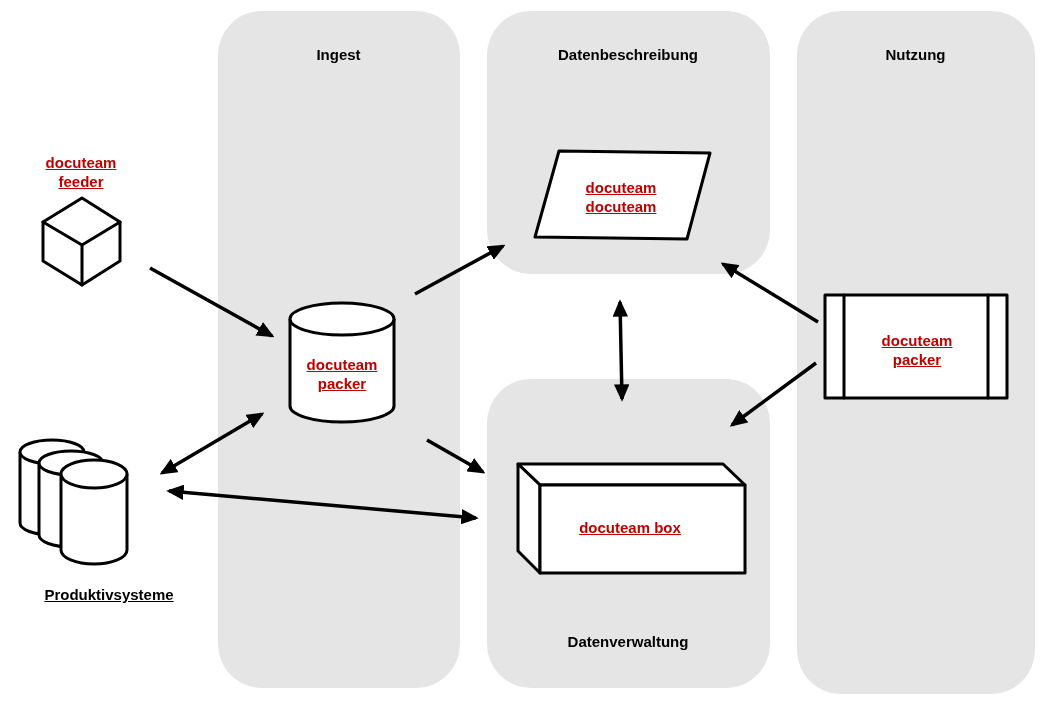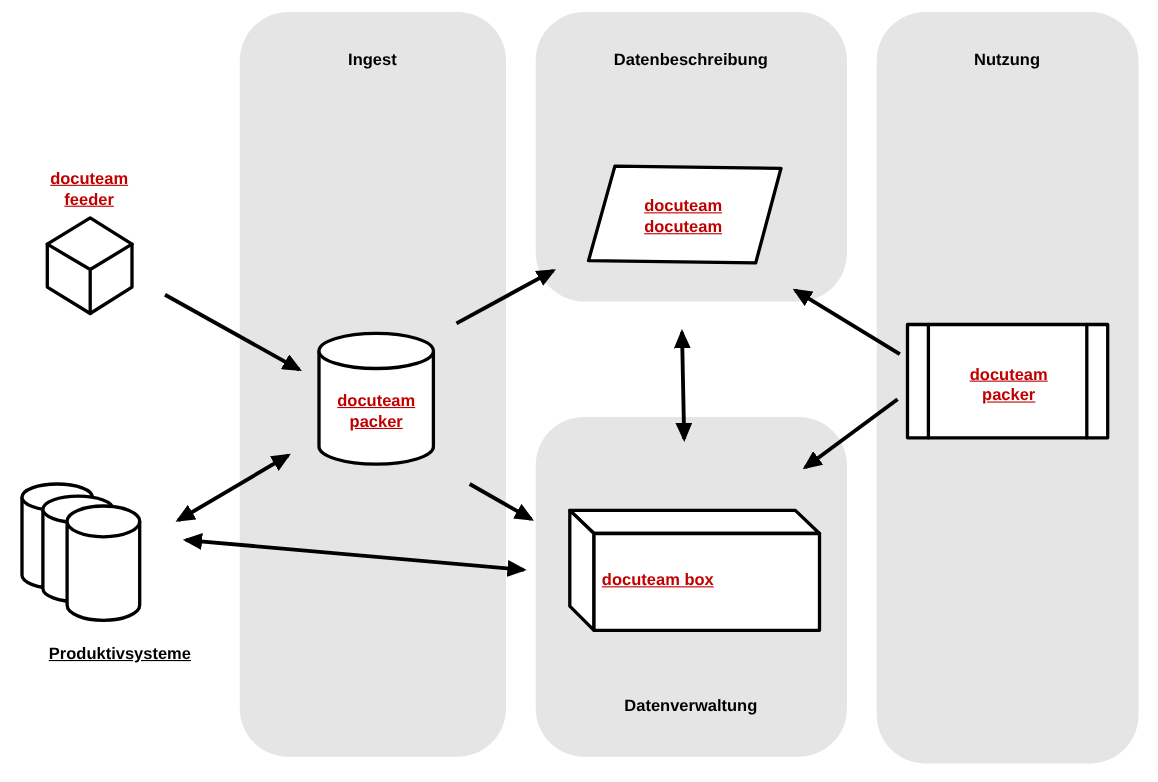--- a/index.html
+++ b/index.html
@@ -125,20 +125,20 @@
     <span>packer</span>
   </div>
   <div class="node-label" style="left:621px;top:178px;">
     <span>docuteam</span>
     <span>docuteam</span>
   </div>
   <div class="node-label" style="left:917px;top:331px;">
     <span>docuteam</span>
     <span>packer</span>
   </div>
-  <div class="node-label" style="left:598px;top:518px;">
+  <div class="node-label" style="left:630px;top:518px;">
     <span>docuteam box</span>
   </div>
   <div class="node-label black" style="left:81px;top:585px;margin-left:28px;">
     <span>Produktivsysteme</span>
   </div>
 
 </div>
 
 </body></html>

